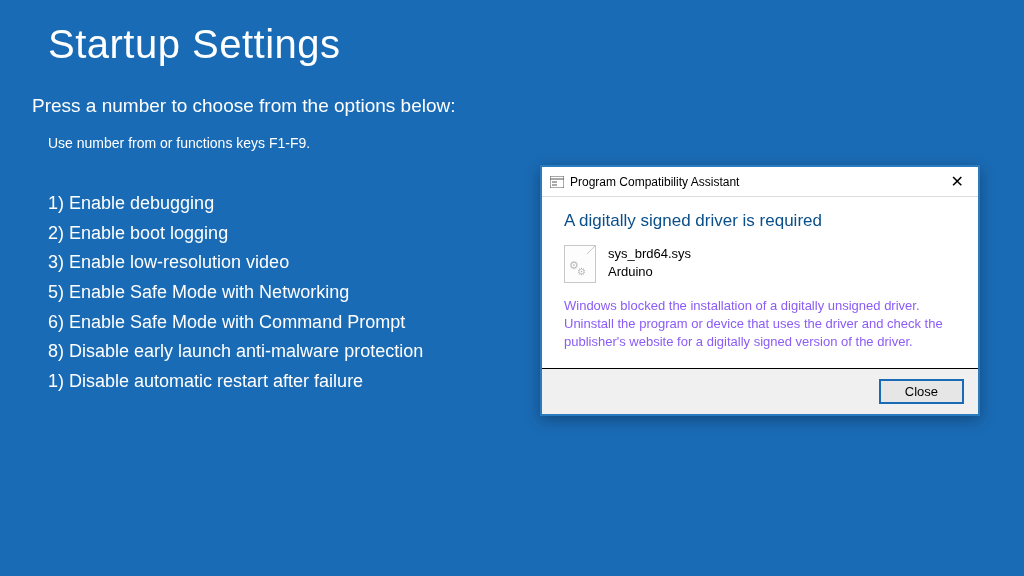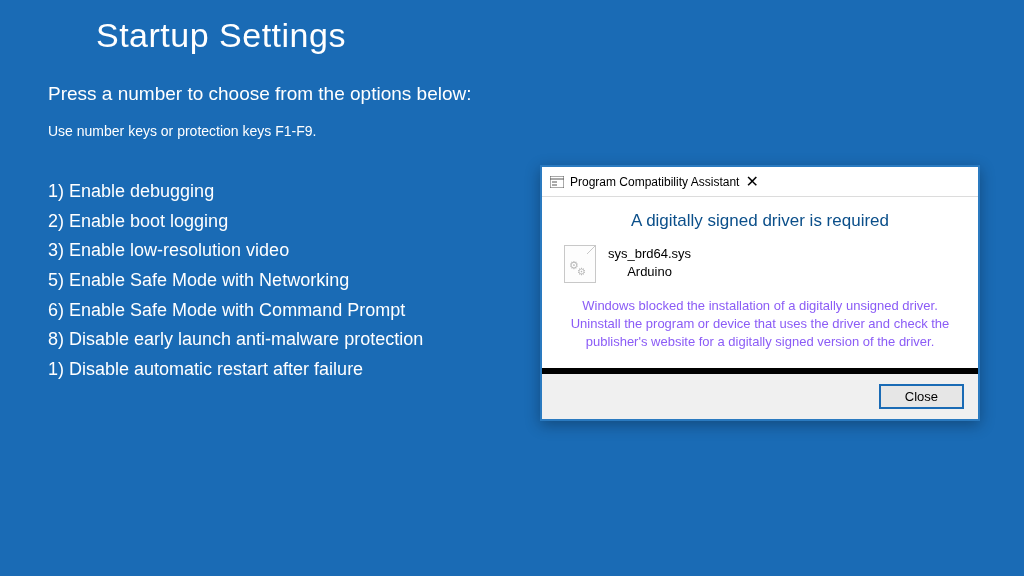--- a/index.html
+++ b/index.html
@@ -10,30 +10,29 @@
     body {
       width: 1024px;
       height: 576px;
       background: #1a6bb5;
       font-family: "Segoe UI", Arial, sans-serif;
       color: #ffffff;
       position: relative;
       overflow: hidden;
     }
     .page-title {
-      font-size: 34px;
-      font-weight: 300;
-      padding: 16px 0 0 48px;
+      font-size: 40px;
+      font-weight: 300;
+      padding: 22px 0 0 48px;
       letter-spacing: 0.5px;
-      margin-left: 48px;
     }
     .subtitle {
       font-size: 19px;
       font-weight: 300;
-      padding: 28px 0 0 48px;
+      padding: 28px 0 0 32px;
     }
     .hint {
       font-size: 14px;
       font-weight: 300;
       padding: 18px 0 0 48px;
     }
     .options-list {
       padding: 38px 12px 0 48px;
     }
     .option-item {
@@ -66,20 +65,21 @@
       width: 440px;
       background: #ffffff;
       border: 2px solid #2a7ac0;
       box-shadow: 0 4px 14px rgba(0,0,0,0.3);
       color: #000;
     }
     .dialog-titlebar {
       height: 30px;
       display: flex;
       align-items: center;
+      justify-content: space-between;
       padding: 0 8px 0 8px;
       background: #ffffff;
       border-bottom: 1px solid #dcdcdc;
     }
     .dialog-title-left {
       display: flex;
       align-items: center;
       gap: 6px;
     }
     .dialog-title {
@@ -91,21 +91,20 @@
     }
     .close-x {
       font-size: 16px;
       color: #000;
       cursor: pointer;
       padding: 1px 6px;
       font-family: Arial, sans-serif;
     }
     .dialog-body {
       padding: 14px 22px 16px 22px;
-      text-align: center;
     }
     .dialog-heading {
       color: #0b4f8a;
       font-size: 17px;
       font-weight: 400;
       margin-bottom: 14px;
     }
     .file-row {
       display: flex;
       align-items: flex-start;
@@ -150,37 +149,37 @@
     .dialog-message {
       font-size: 13px;
       line-height: 1.4;
       color: #8b5cf6;
     }
     .dialog-footer {
       background: #f0f0f0;
       padding: 10px 14px;
       display: flex;
       justify-content: flex-end;
-      border-top: 6px solid #000000;
+      border-top: 1px solid #000000;
     }
     .close-button {
       background: #e6e6e6;
       border: 2px solid #1a6bb5;
       padding: 3px 24px;
       font-size: 13px;
       font-family: inherit;
       cursor: pointer;
     }
   </style>
 </head>
 <body>
 
 <h1 class="page-title">Startup Settings</h1>
 <div class="subtitle">Press a number to choose from the options below:</div>
-<div class="hint">Use number keys or protection keys F1-F9.</div>
+<div class="hint">Use number from or functions keys F1-F9.</div>
 
 <div class="options-list">
   <div class="option-row"><span class="option-item">1) Enable debugging</span></div>
   <div class="option-row"><span class="option-item">2) Enable boot logging</span></div>
   <div class="option-row"><span class="option-item">3) Enable low-resolution video</span></div>
   <div class="option-row"><span class="option-item">5) Enable Safe Mode with Networking</span></div>
   <div class="option-row"><span class="option-item">6) Enable Safe Mode with Command Prompt</span></div>
   <div class="option-row"><span class="option-item">8) Disable early launch anti-malware protection</span></div>
   <div class="option-row"><span class="option-item">1) Disable automatic restart after failure</span></div>
 </div>

